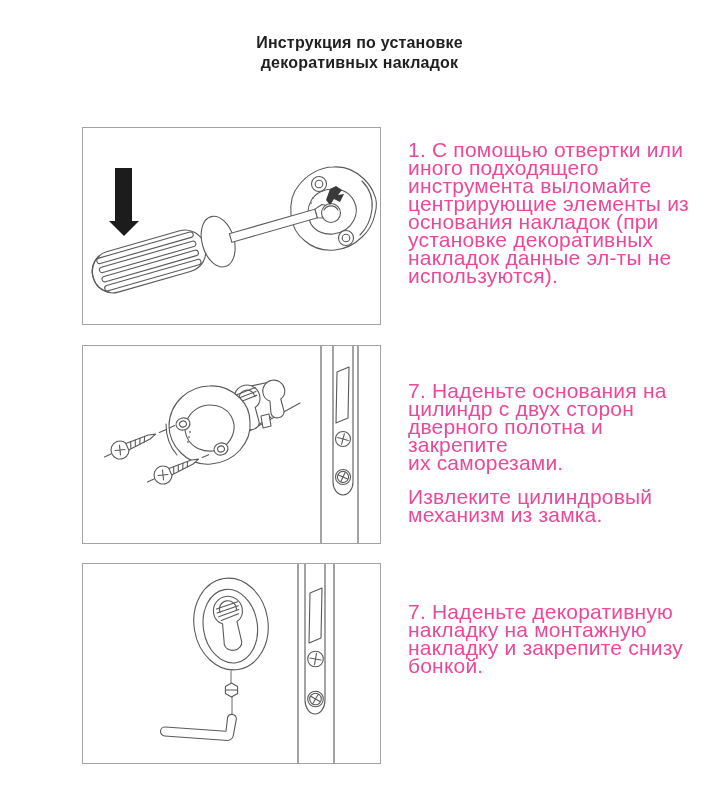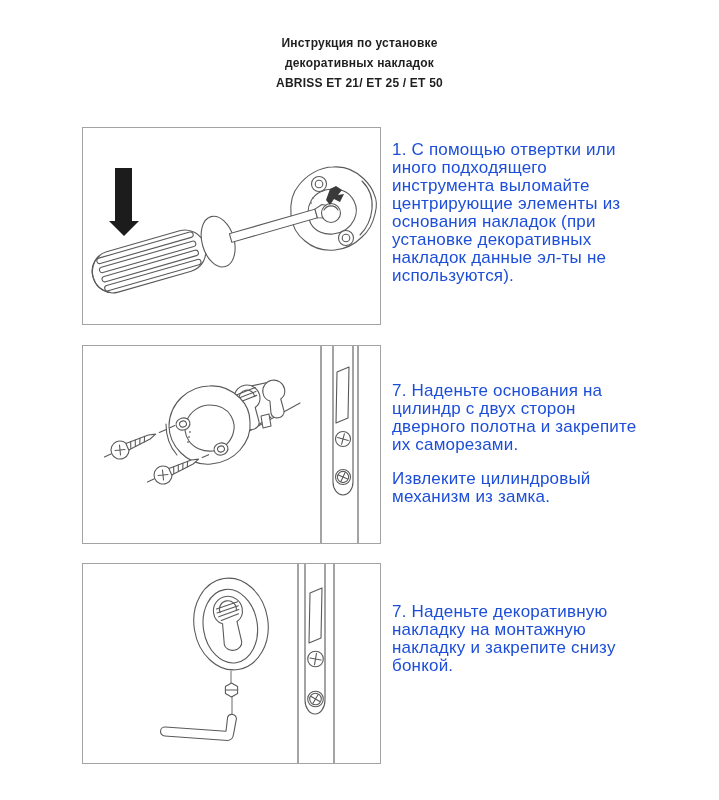--- a/index.html
+++ b/index.html
@@ -2,49 +2,48 @@
 <html><head>
 <meta charset="utf-8">
 <style>
   html,body{margin:0;padding:0;background:#fff;}
   .page{
     position:relative;width:719px;height:800px;background:#fff;overflow:hidden;
     font-family:"Liberation Sans", sans-serif;
   }
   .title{
     position:absolute;top:33px;left:0;width:719px;text-align:center;
-    font-size:12px;line-height:20px;font-weight:bold;color:#1f1f1f;letter-spacing:.2px;
+    font-size:16px;line-height:20px;font-weight:bold;color:#1f1f1f;letter-spacing:.2px;
   }
   .panel{
     position:absolute;left:82px;width:299px;box-sizing:border-box;
     border:1px solid #a3a3a3;background:#fff;margin:0;padding:0;
   }
   .panel-1{top:127px;height:198px;}
   .panel-2{top:345px;height:199px;}
   .panel-3{top:563px;height:201px;}
   .panel svg{display:block;width:100%;height:100%;}
   .step{
-    position:absolute;left:392px;width:300px;
-    font-size:17px;line-height:18px;color:#1d4ed8;letter-spacing:.2px;
+    position:absolute;left:408px;width:300px;
+    font-size:21px;line-height:18px;color:#ec4899;letter-spacing:.2px;
   }
   .step p{margin:0;white-space:pre-line;}
   .step p + p{margin-top:16px;}
   .step-1{top:141px;}
   .step-2{top:382px;}
   .step-3{top:603px;}
 </style>
 </head>
 <body>
 
 <div class="page">
 
   <header class="title">
     <div>Инструкция по установке</div>
     <div>декоративных накладок</div>
-    <div>ABRISS ET 21/ ET 25 / ET 50</div>
   </header>
 
   <figure class="panel panel-1">
     <svg viewBox="0 0 297 196" preserveAspectRatio="none" fill="none" stroke="#5a5a5a" stroke-width="1.1" stroke-linecap="round" stroke-linejoin="round">
 
       <g>
         <path fill="#fff" d="M250,39 C262,38 273,43 281,51 C285,55 289,60 291,66 C294,72 294,79 292,86 C290,95 286,103 279,109 C272,116 262,121 252,122 C241,123 230,120 222,113 C214,107 209,97 208,87 C207,76 209,65 216,57 C223,48 236,39 250,39 Z"></path>
         <path d="M279,53 C287,61 290,71 289,81 C288,91 284,100 277,107"></path>
         <path fill="#fff" d="M250,61 C259,61 267,65 271,73 C274,79 274,86 271,92 C267,100 259,105 250,106 C241,107 232,103 228,96 C224,89 224,80 228,73 C232,65 241,61 250,61 Z"></path>
         <circle cx="236" cy="56" r="7.5" fill="#fff"></circle>

